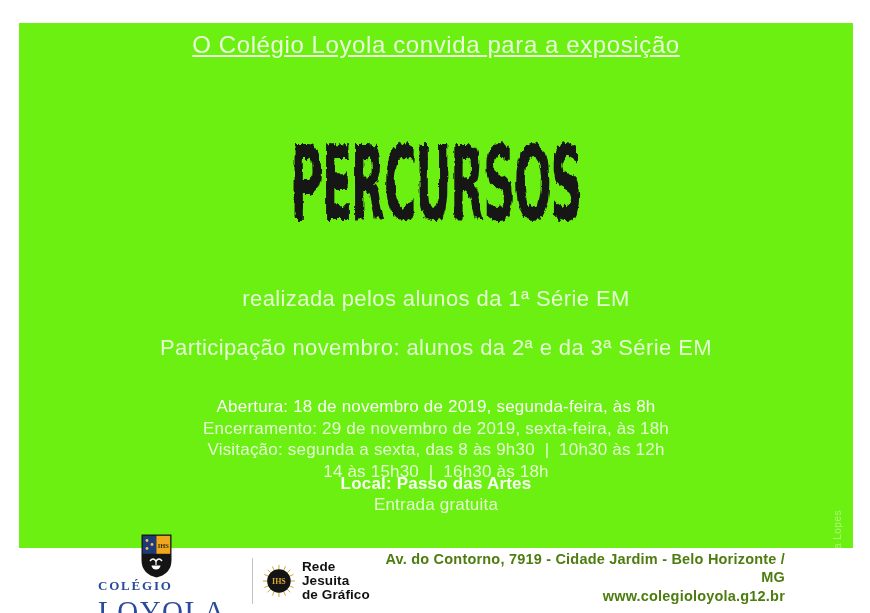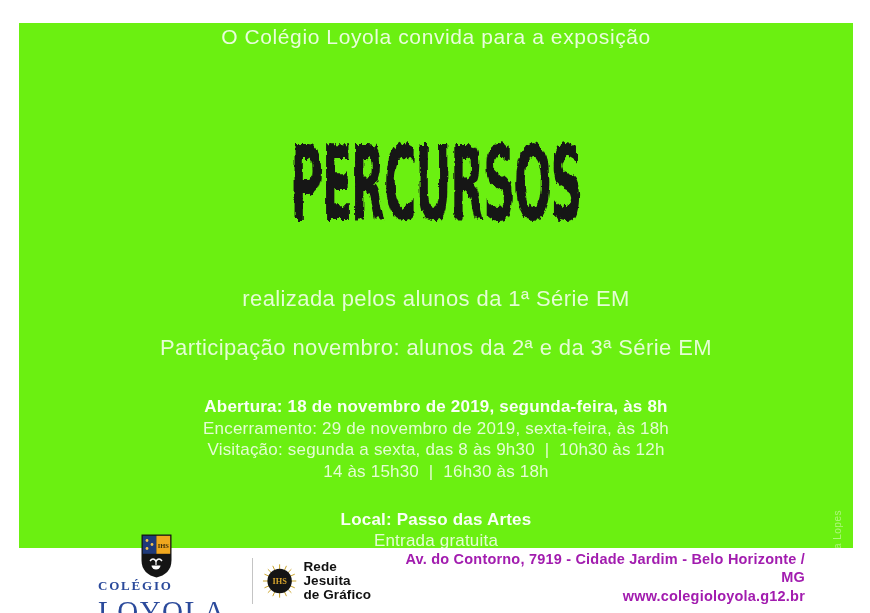--- a/index.html
+++ b/index.html
@@ -7,39 +7,39 @@
   body { position:relative; font-family:"Liberation Sans", sans-serif; }
 
   
   .poster {
     position:absolute; left:19px; top:23px; width:834px; height:525px;
     background:#6BF011;
   }
   .center-line { position:absolute; left:0; width:100%; text-align:center; }
 
   .tagline {
-    top:2px; font-size:21px; letter-spacing:.6px;
-    color:rgba(255,255,255,.85); font-weight:400;
+    top:8px; font-size:24px; letter-spacing:.6px;
+    color:rgba(255,255,255,.85); font-weight:400;text-decoration:underline;
   }
 
   .title-wrap { position:absolute; left:50%; top:110px; transform:translateX(-50%); }
 
   .subline { font-size:22px; letter-spacing:.4px; color:rgba(255,255,255,.82); }
   .subline1 { top:263px; }
   .subline2 { top:312px; }
 
   .details {
     top:373px; font-size:17px; line-height:21.5px;
     color:rgba(255,255,255,.82); letter-spacing:.2px;
   }
-  .details .bold-line { font-weight:bold; color:rgba(255,255,255,.96); }
+  .details .bold-line { font-weight:normal; color:rgba(255,255,255,.96); }
 
   .place {
     top:450px; font-size:17px; line-height:21px;
-    color:rgba(255,255,255,.82); letter-spacing:.2px;margin-top:36px;
+    color:rgba(255,255,255,.82); letter-spacing:.2px;
   }
   .place .bold-line { font-weight:bold; color:rgba(255,255,255,.96); }
 
   .credit {
     position:absolute; right:10px; bottom:38px;
     transform:rotate(-90deg); transform-origin:right bottom;
     font-size:10px; letter-spacing:.5px; white-space:nowrap;
     color:rgba(255,255,255,.45);
   }
 
@@ -52,23 +52,23 @@
   .loyola-text { margin-left:11px; font-family:"Liberation Serif", serif; color:#2B4A9B; }
   .loyola-text .colegio { font-size:13px; letter-spacing:1.8px; font-weight:bold; }
   .loyola-text .loyola  { font-size:29px; letter-spacing:1.5px; margin-top:1px; }
 
   .divider { width:1px; height:46px; background:#c4c4c4; margin-left:26px; }
 
   .rede-logo { display:flex; align-items:center; margin-left:9px; }
   .rede-text { margin-left:6px; font-size:13.5px; font-weight:bold; line-height:14px; color:#111; letter-spacing:.1px; }
 
   .address-block {
-    margin-left:auto; margin-right:48px; margin-top:-6px;
+    margin-left:auto; margin-right:68px; margin-top:-6px;
     text-align:right; font-weight:bold; font-size:14.5px; line-height:18.5px;
-    color:#a21caf; letter-spacing:.2px;
+    color:#4d7c0f; letter-spacing:.2px;
   }
 </style>
 </head>
 <body>
 
 <div class="poster">
 
   <div class="center-line tagline">O Colégio Loyola convida para a exposição</div>
 
   <div class="title-wrap">

